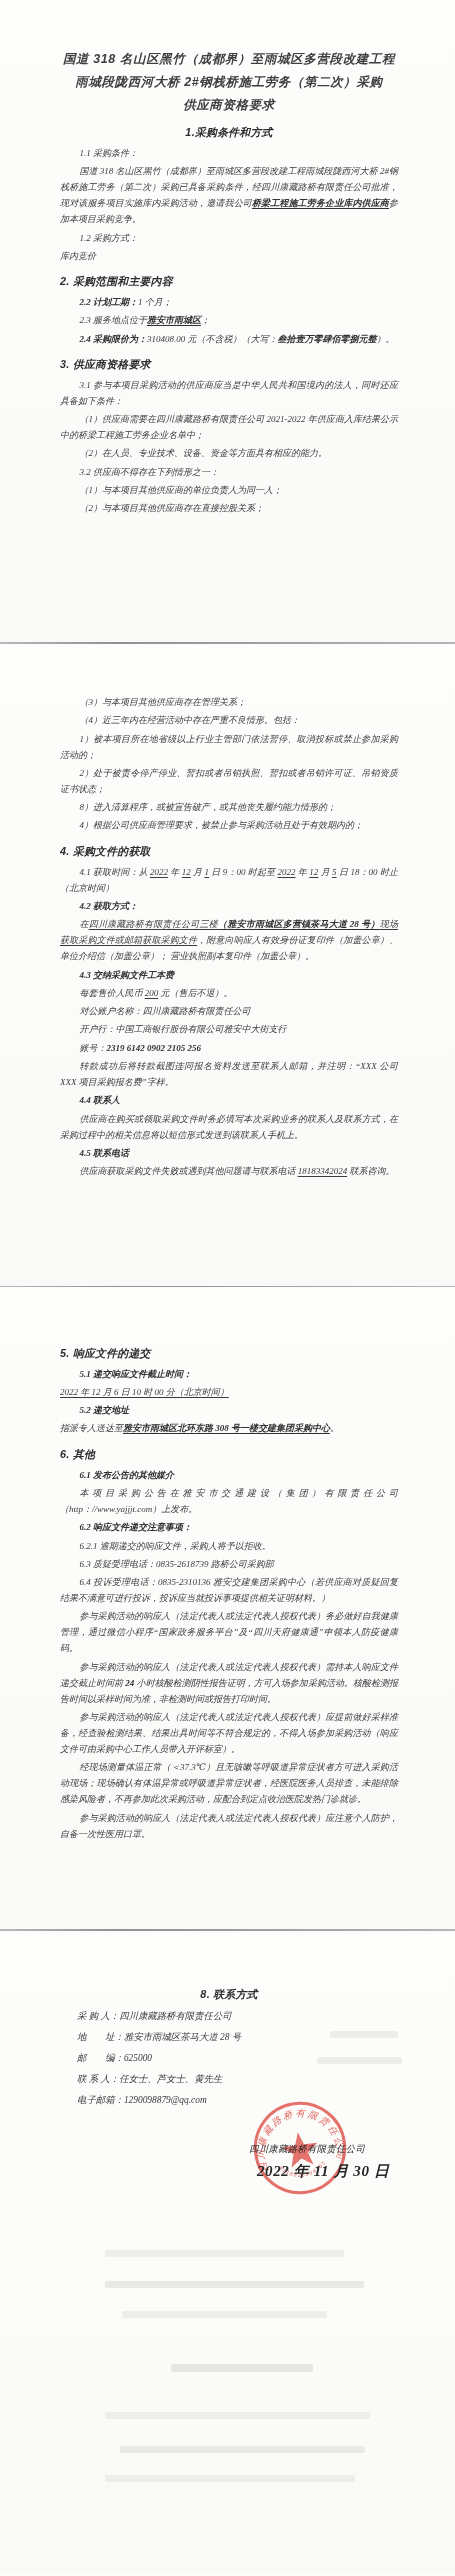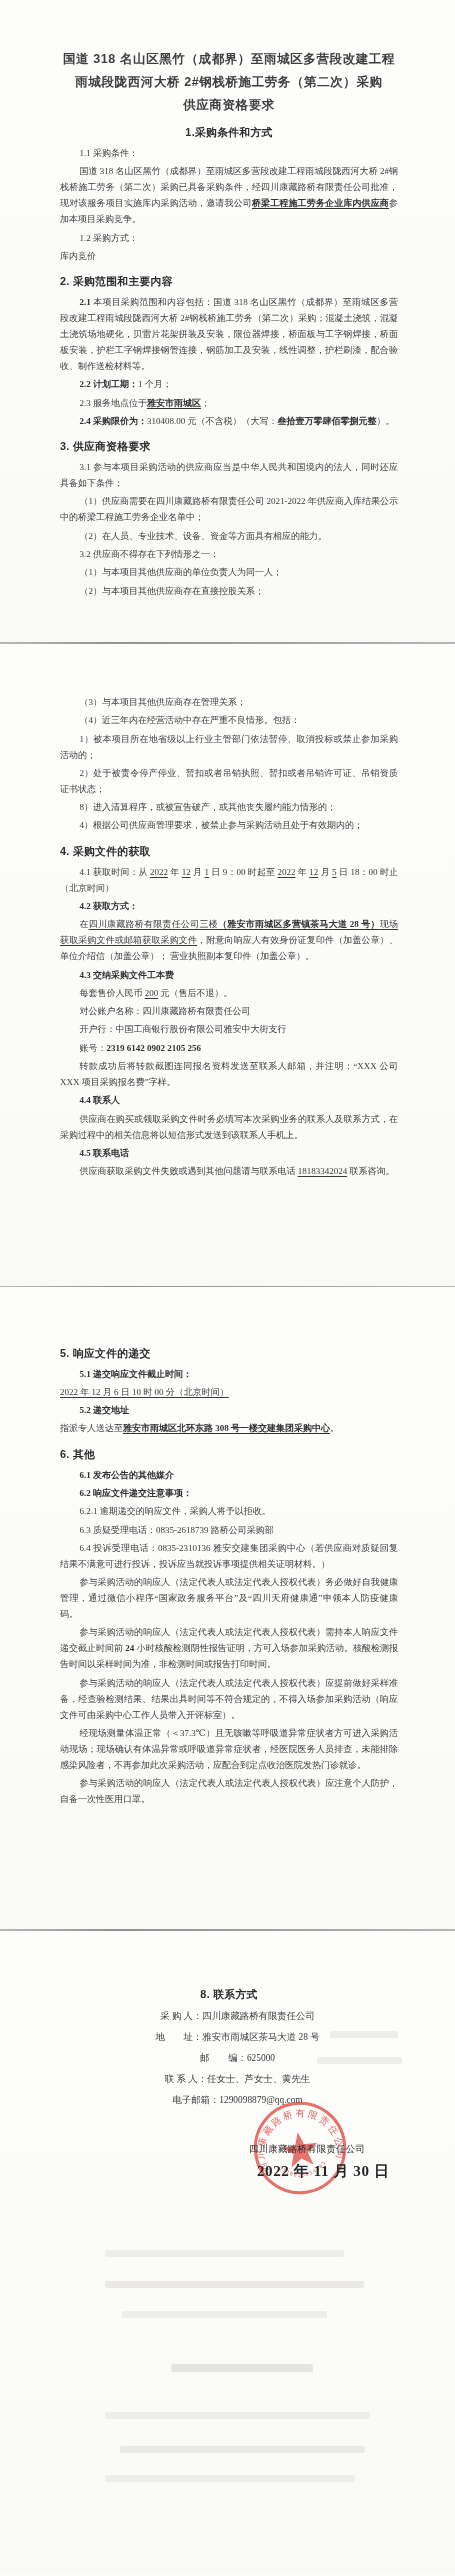--- a/index.html
+++ b/index.html
@@ -1,40 +1,41 @@
 <!DOCTYPE html>
 <html style="font-size:9px"><head>
 <meta charset="utf-8">
 <style>
   html,body{margin:0;padding:0;background:#ffffff;}
   .scan{
     position:relative;width:455px;height:2576px;background:#fbfbfa;
     font-family:"Liberation Serif","DejaVu Serif",serif;color:#3a3a3a;
     overflow:hidden;
+    font-style:italic;
   }
   .page{
     box-sizing:border-box;width:455px;height:642px;
     padding:48px 57px 0 60px;overflow:hidden;position:relative;
     background:linear-gradient(180deg,#fdfdfc 0%,#fbfbfa 60%,#f9f9f7 100%);
   }
   .sep{height:1.7px;background:linear-gradient(90deg,#a2a2a2,#6e6e6e 25%,#828282 60%,#9e9e9e);opacity:.75;}
   .title{
     text-align:center;font-family:"Liberation Sans","DejaVu Sans",sans-serif;
     font-weight:700;font-size:12.5px;line-height:23px;color:#3e3e3e;letter-spacing:0.6px;
   }
   .h{
     font-family:"Liberation Sans","DejaVu Sans",sans-serif;font-weight:700;
     font-size:10.8px;color:#2d2d2d;margin:10.2px 0 4.6px;letter-spacing:0.3px;line-height:15.4px;
   }
   .p{font-size:9px;line-height:16px;margin:2.3px 0;text-indent:19.4px;text-align:justify;}
   .pf{text-indent:0;}
   .p .u{text-decoration:underline;text-underline-offset:2.3px;}
   .p .b,.contact-row .b{font-weight:700;color:#313131;}
   .mt{margin-top:8px;text-align:center;}
-  .contact-row{font-size:9.4px;line-height:16px;margin:5.1px 0;padding-left:17px;color:#383838;text-align:center;}
+  .contact-row{font-size:9.4px;line-height:16px;margin:5.1px 0;padding-left:17px;color:#383838;}
   .sig-company{position:absolute;left:249px;top:212px;font-size:9.4px;color:#252525;z-index:3;letter-spacing:0.3px;}
   .sig-date{position:absolute;left:257px;top:231px;font-size:15px;color:#252525;z-index:3;font-weight:700;letter-spacing:0.6px;}
   .stamp{position:absolute;left:250px;top:167px;width:100px;height:100px;z-index:2;opacity:.85;transform:rotate(-8deg);}
   .ghost{position:absolute;background:#ededea;height:6.8px;border-radius:1.7px;filter:blur(0.7px);}
   .artifact{position:absolute;background:#c9c9c9;height:0.6px;}
   .tl1{top:4.6px;left:0;width:245px;}
   .tl2{top:5.1px;left:393px;width:34px;background:#bdbdbd;}
 </style>
 </head>
 <body>
@@ -46,21 +47,20 @@
   <div class="page">
     <div class="title">国道 318 名山区黑竹（成都界）至雨城区多营段改建工程</div>
     <div class="title">雨城段陇西河大桥 2#钢栈桥施工劳务（第二次）采购</div>
     <div class="title">供应商资格要求</div>
     <p class="h mt"><span>1.采购条件和方式</span></p>
     <p class="p"><span>1.1 采购条件：</span></p>
     <p class="p"><span>国道 318 名山区黑竹（成都界）至雨城区多营段改建工程雨城段陇西河大桥 2#钢栈桥施工劳务（第二次）采购已具备采购条件，经四川康藏路桥有限责任公司批准，现对该服务项目实施库内采购活动，邀请我公司</span><span class="u b">桥梁工程施工劳务企业库内供应商</span><span>参加本项目采购竞争。</span></p>
     <p class="p"><span>1.2 采购方式：</span></p>
     <p class="p pf"><span>库内竞价</span></p>
     <p class="h"><span>2. 采购范围和主要内容</span></p>
-    <p class="p"><span class="b">2.1</span><span> 本项目采购范围和内容包括：国道 318 名山区黑竹（成都界）至雨城区多营段改建工程雨城段陇西河大桥 2#钢栈桥施工劳务（第二次）采购；混凝土浇筑，混凝土浇筑场地硬化，贝雷片花架拼装及安装，限位器焊接，桥面板与工字钢焊接，桥面板安装，护栏工字钢焊接钢管连接，钢筋加工及安装，线性调整，护栏刷漆，配合验收、制作送检材料等。</span></p>
     <p class="p"><span class="b">2.2 计划工期：</span><span>1 个月；</span></p>
     <p class="p"><span>2.3 服务地点位于</span><span class="u b">雅安市雨城区</span><span>；</span></p>
     <p class="p"><span class="b">2.4 采购限价为：</span><span>310408.00 元（不含税）（大写：</span><span class="b">叁拾壹万零肆佰零捌元整</span><span>）。</span></p>
     <p class="h"><span>3. 供应商资格要求</span></p>
     <p class="p"><span>3.1 参与本项目采购活动的供应商应当是中华人民共和国境内的法人，同时还应具备如下条件：</span></p>
     <p class="p"><span>（1）供应商需要在四川康藏路桥有限责任公司 2021-2022 年供应商入库结果公示中的桥梁工程施工劳务企业名单中；</span></p>
     <p class="p"><span>（2）在人员、专业技术、设备、资金等方面具有相应的能力。</span></p>
     <p class="p"><span>3.2 供应商不得存在下列情形之一：</span></p>
     <p class="p"><span>（1）与本项目其他供应商的单位负责人为同一人；</span></p>
     <p class="p"><span>（2）与本项目其他供应商存在直接控股关系；</span></p>
@@ -92,20 +92,21 @@
   <div class="sep"></div>
 
   <div class="page">
     <p class="h"><span>5. 响应文件的递交</span></p>
     <p class="p"><span class="b">5.1 递交响应文件截止时间：</span></p>
     <p class="p pf"><span class="u">2022 年 12 月 6 日 10 时 00 分（北京时间）</span></p>
     <p class="p"><span class="b">5.2 递交地址</span></p>
     <p class="p pf"><span>指派专人送达至</span><span class="u b">雅安市雨城区北环东路 308 号一楼交建集团采购中心</span><span>。</span></p>
     <p class="h"><span>6. 其他</span></p>
     <p class="p"><span class="b">6.1 发布公告的其他媒介</span></p>
+    <p class="p"><span>本项目采购公告在雅安市交通建设（集团）有限责任公司（http：//www.yajjjt.com）上发布。</span></p>
     <p class="p"><span class="b">6.2 响应文件递交注意事项：</span></p>
     <p class="p"><span>6.2.1 逾期递交的响应文件，采购人将予以拒收。</span></p>
     <p class="p"><span>6.3 质疑受理电话：0835-2618739 路桥公司采购部</span></p>
     <p class="p"><span>6.4 投诉受理电话：0835-2310136 雅安交建集团采购中心（若供应商对质疑回复结果不满意可进行投诉，投诉应当就投诉事项提供相关证明材料。）</span></p>
     <p class="p"><span>参与采购活动的响应人（法定代表人或法定代表人授权代表）务必做好自我健康管理，通过微信小程序“国家政务服务平台”及“四川天府健康通”申领本人防疫健康码。</span></p>
     <p class="p"><span>参与采购活动的响应人（法定代表人或法定代表人授权代表）需持本人响应文件递交截止时间前 </span><span class="b">24</span><span> 小时核酸检测阴性报告证明，方可入场参加采购活动。核酸检测报告时间以采样时间为准，非检测时间或报告打印时间。</span></p>
     <p class="p"><span>参与采购活动的响应人（法定代表人或法定代表人授权代表）应提前做好采样准备，经查验检测结果、结果出具时间等不符合规定的，不得入场参加采购活动（响应文件可由采购中心工作人员带入开评标室）。</span></p>
     <p class="p"><span>经现场测量体温正常（＜37.3℃）且无咳嗽等呼吸道异常症状者方可进入采购活动现场；现场确认有体温异常或呼吸道异常症状者，经医院医务人员排查，未能排除感染风险者，不再参加此次采购活动，应配合到定点收治医院发热门诊就诊。</span></p>
     <p class="p"><span>参与采购活动的响应人（法定代表人或法定代表人授权代表）应注意个人防护，自备一次性医用口罩。</span></p>
   </div>

